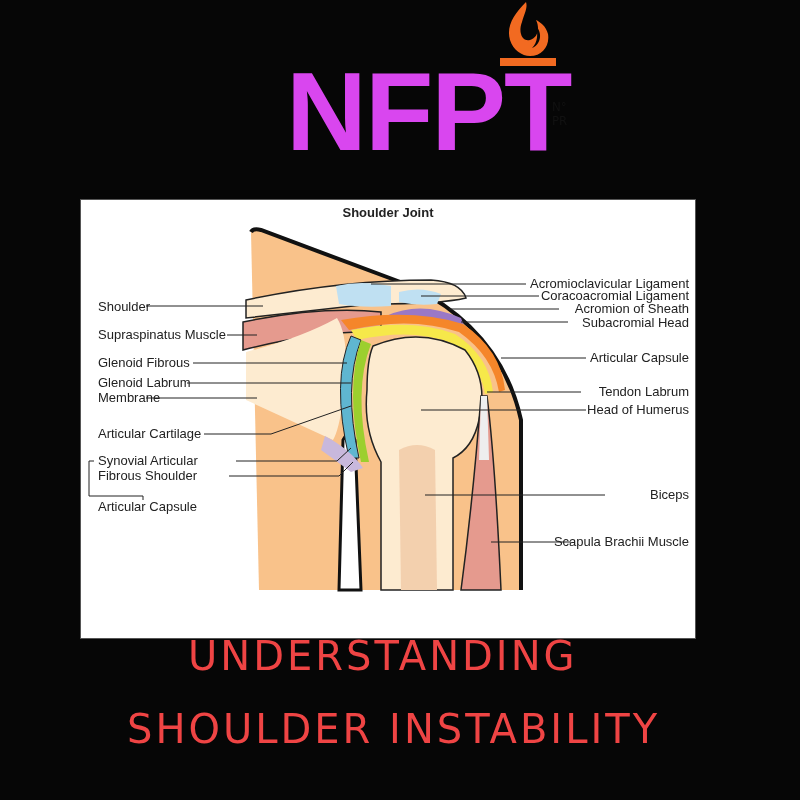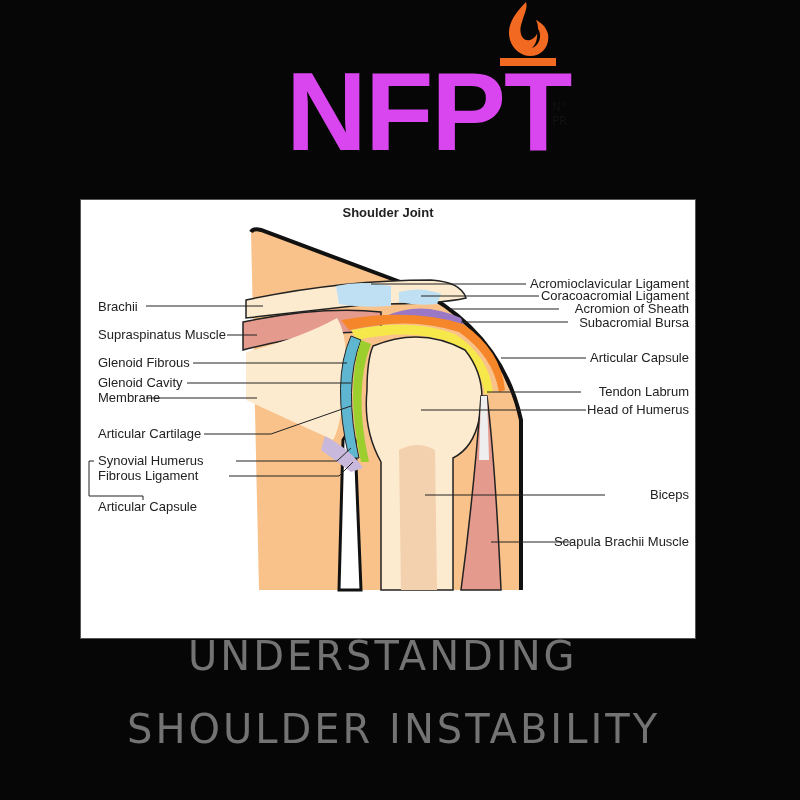--- a/index.html
+++ b/index.html
@@ -6,21 +6,21 @@
   body { width:800px; height:800px; background:#060606; position:relative; overflow:hidden; font-family:"Liberation Sans", sans-serif; }
   .logo { position:absolute; left:262px; top:0; width:300px; height:160px; }
   .logo-text { position:absolute; left:0; top:56px; font-family:Liberation Sans, sans-serif; font-weight:bold; font-size:112px; letter-spacing:-2px; color:#d946ef; line-height:1;margin-left:24px; }
   .logo-sub { position:absolute; left:290px; top:100px; color:#111; font-size:13px; line-height:14px; font-family:"DejaVu Sans Condensed","DejaVu Sans", sans-serif; }
   .flame { position:absolute; left:238px; top:0; width:56px; height:66px; }
   .panel { position:absolute; left:81px; top:200px; width:614px; height:438px; background:#ffffff; box-shadow:0 0 0 1px #555; overflow:hidden; }
   .panel svg { position:absolute; left:0; top:0; }
   .diagram-title { position:absolute; left:0; width:614px; top:5px; text-align:center; font-weight:bold; font-size:13px; color:#222; }
   .lbl { position:absolute; font-weight:normal; font-size:13px; color:#222; white-space:nowrap; line-height:12px; }
   .lbl.r { text-align:right; }
-  .headline { position:absolute; color:#737373; font-family:"DejaVu Sans", sans-serif; font-size:40px; letter-spacing:3px; white-space:nowrap; line-height:1; }
+  .headline { position:absolute; color:#ef4444; font-family:"DejaVu Sans", sans-serif; font-size:40px; letter-spacing:3px; white-space:nowrap; line-height:1; }
 </style>
 </head>
 <body>
 
 <div class="logo">
   <svg class="flame" viewBox="0 0 56 66">
     <path d="M26 2 C14 14 6 26 10 40 C13 50 22 56 30 56 C42 56 50 46 48 34 C46 26 40 22 36 20 C40 28 38 38 30 40 C22 42 18 32 22 22 C24 14 28 8 26 2 Z" fill="#f26a21"></path>
     <path d="M36 26 C42 32 42 44 32 48 C38 42 38 34 36 26 Z" fill="#060606"></path>
     <rect x="0" y="58" width="56" height="8" fill="#f26a21"></rect>
   </svg>
@@ -85,34 +85,34 @@
       <line x1="420" y1="158" x2="505" y2="158"></line>
       <line x1="406" y1="192" x2="500" y2="192"></line>
       <line x1="340" y1="210" x2="505" y2="210"></line>
       <line x1="344" y1="295" x2="524" y2="295"></line>
       <line x1="410" y1="342" x2="490" y2="342"></line>
     </g>
   </svg>
 
   <div class="diagram-title">Shoulder Joint</div>
 
-  <div class="lbl" style="left:17px;top:101px">Brachii</div>
+  <div class="lbl" style="left:17px;top:101px">Shoulder</div>
   <div class="lbl" style="left:17px;top:129px">Supraspinatus Muscle</div>
   <div class="lbl" style="left:17px;top:157px">Glenoid Fibrous</div>
-  <div class="lbl" style="left:17px;top:177px">Glenoid Cavity</div>
+  <div class="lbl" style="left:17px;top:177px">Glenoid Labrum</div>
   <div class="lbl" style="left:17px;top:192px">Membrane</div>
   <div class="lbl" style="left:17px;top:228px">Articular Cartilage</div>
-  <div class="lbl" style="left:17px;top:255px">Synovial Humerus</div>
-  <div class="lbl" style="left:17px;top:270px">Fibrous Ligament</div>
+  <div class="lbl" style="left:17px;top:255px">Synovial Articular</div>
+  <div class="lbl" style="left:17px;top:270px">Fibrous Shoulder</div>
   <div class="lbl" style="left:17px;top:301px">Articular Capsule</div>
 
   <div class="lbl r" style="right:6px;top:78px">Acromioclavicular Ligament</div>
   <div class="lbl r" style="right:6px;top:90px">Coracoacromial Ligament</div>
   <div class="lbl r" style="right:6px;top:103px">Acromion of Sheath</div>
-  <div class="lbl r" style="right:6px;top:117px">Subacromial Bursa</div>
+  <div class="lbl r" style="right:6px;top:117px">Subacromial Head</div>
   <div class="lbl r" style="right:6px;top:152px">Articular Capsule</div>
   <div class="lbl r" style="right:6px;top:186px">Tendon Labrum</div>
   <div class="lbl r" style="right:6px;top:204px">Head of Humerus</div>
   <div class="lbl r" style="right:6px;top:289px">Biceps</div>
   <div class="lbl r" style="right:6px;top:336px">Scapula Brachii Muscle</div>
 </div>
 
 <div class="headline" style="left:188px;top:636px">UNDERSTANDING</div>
 <div class="headline" style="left:127px;top:709px">SHOULDER INSTABILITY</div>
 

